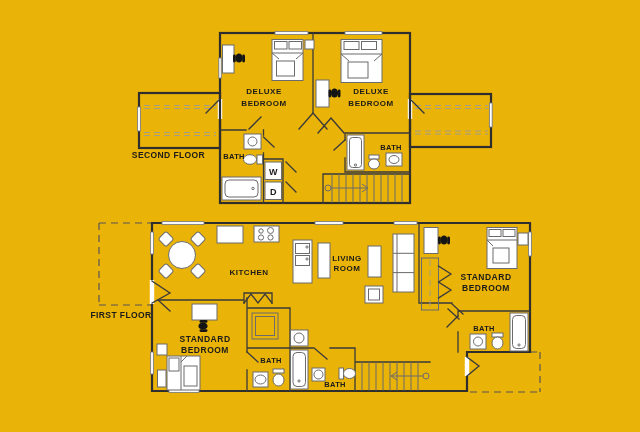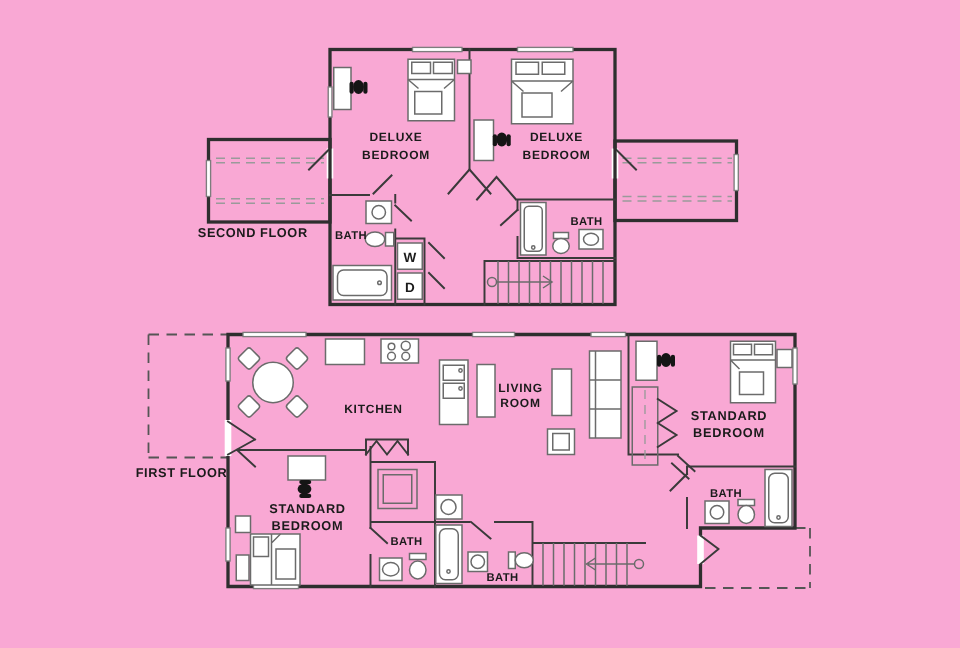--- a/index.html
+++ b/index.html
@@ -1,16 +1,16 @@
 <!DOCTYPE html>
 <html><head>
 <meta charset="utf-8">
 <style>
   html,body{margin:0;padding:0;background:#ffffff;}
-  .stage{position:relative;width:640px;height:432px;background:#f9a8d4;overflow:hidden;
+  .stage{position:relative;width:640px;height:432px;background:#eab308;overflow:hidden;
          font-family:"Liberation Sans", sans-serif;}
   svg{position:absolute;inset:0;}
   
   .w2{stroke:#2e2e2e;stroke-width:2.2;fill:none;stroke-linecap:square;}
   .w1{stroke:#3a3a3a;stroke-width:1.3;fill:none;stroke-linecap:square;}
   
   .f {stroke:#6b6b6b;stroke-width:1;fill:none;}
   .ff{stroke:#6b6b6b;stroke-width:1;fill:#ffffff;}
   .blk{fill:#151515;stroke:none;}
   .dash {stroke:#555;stroke-width:1.2;fill:none;stroke-dasharray:7 5;}

